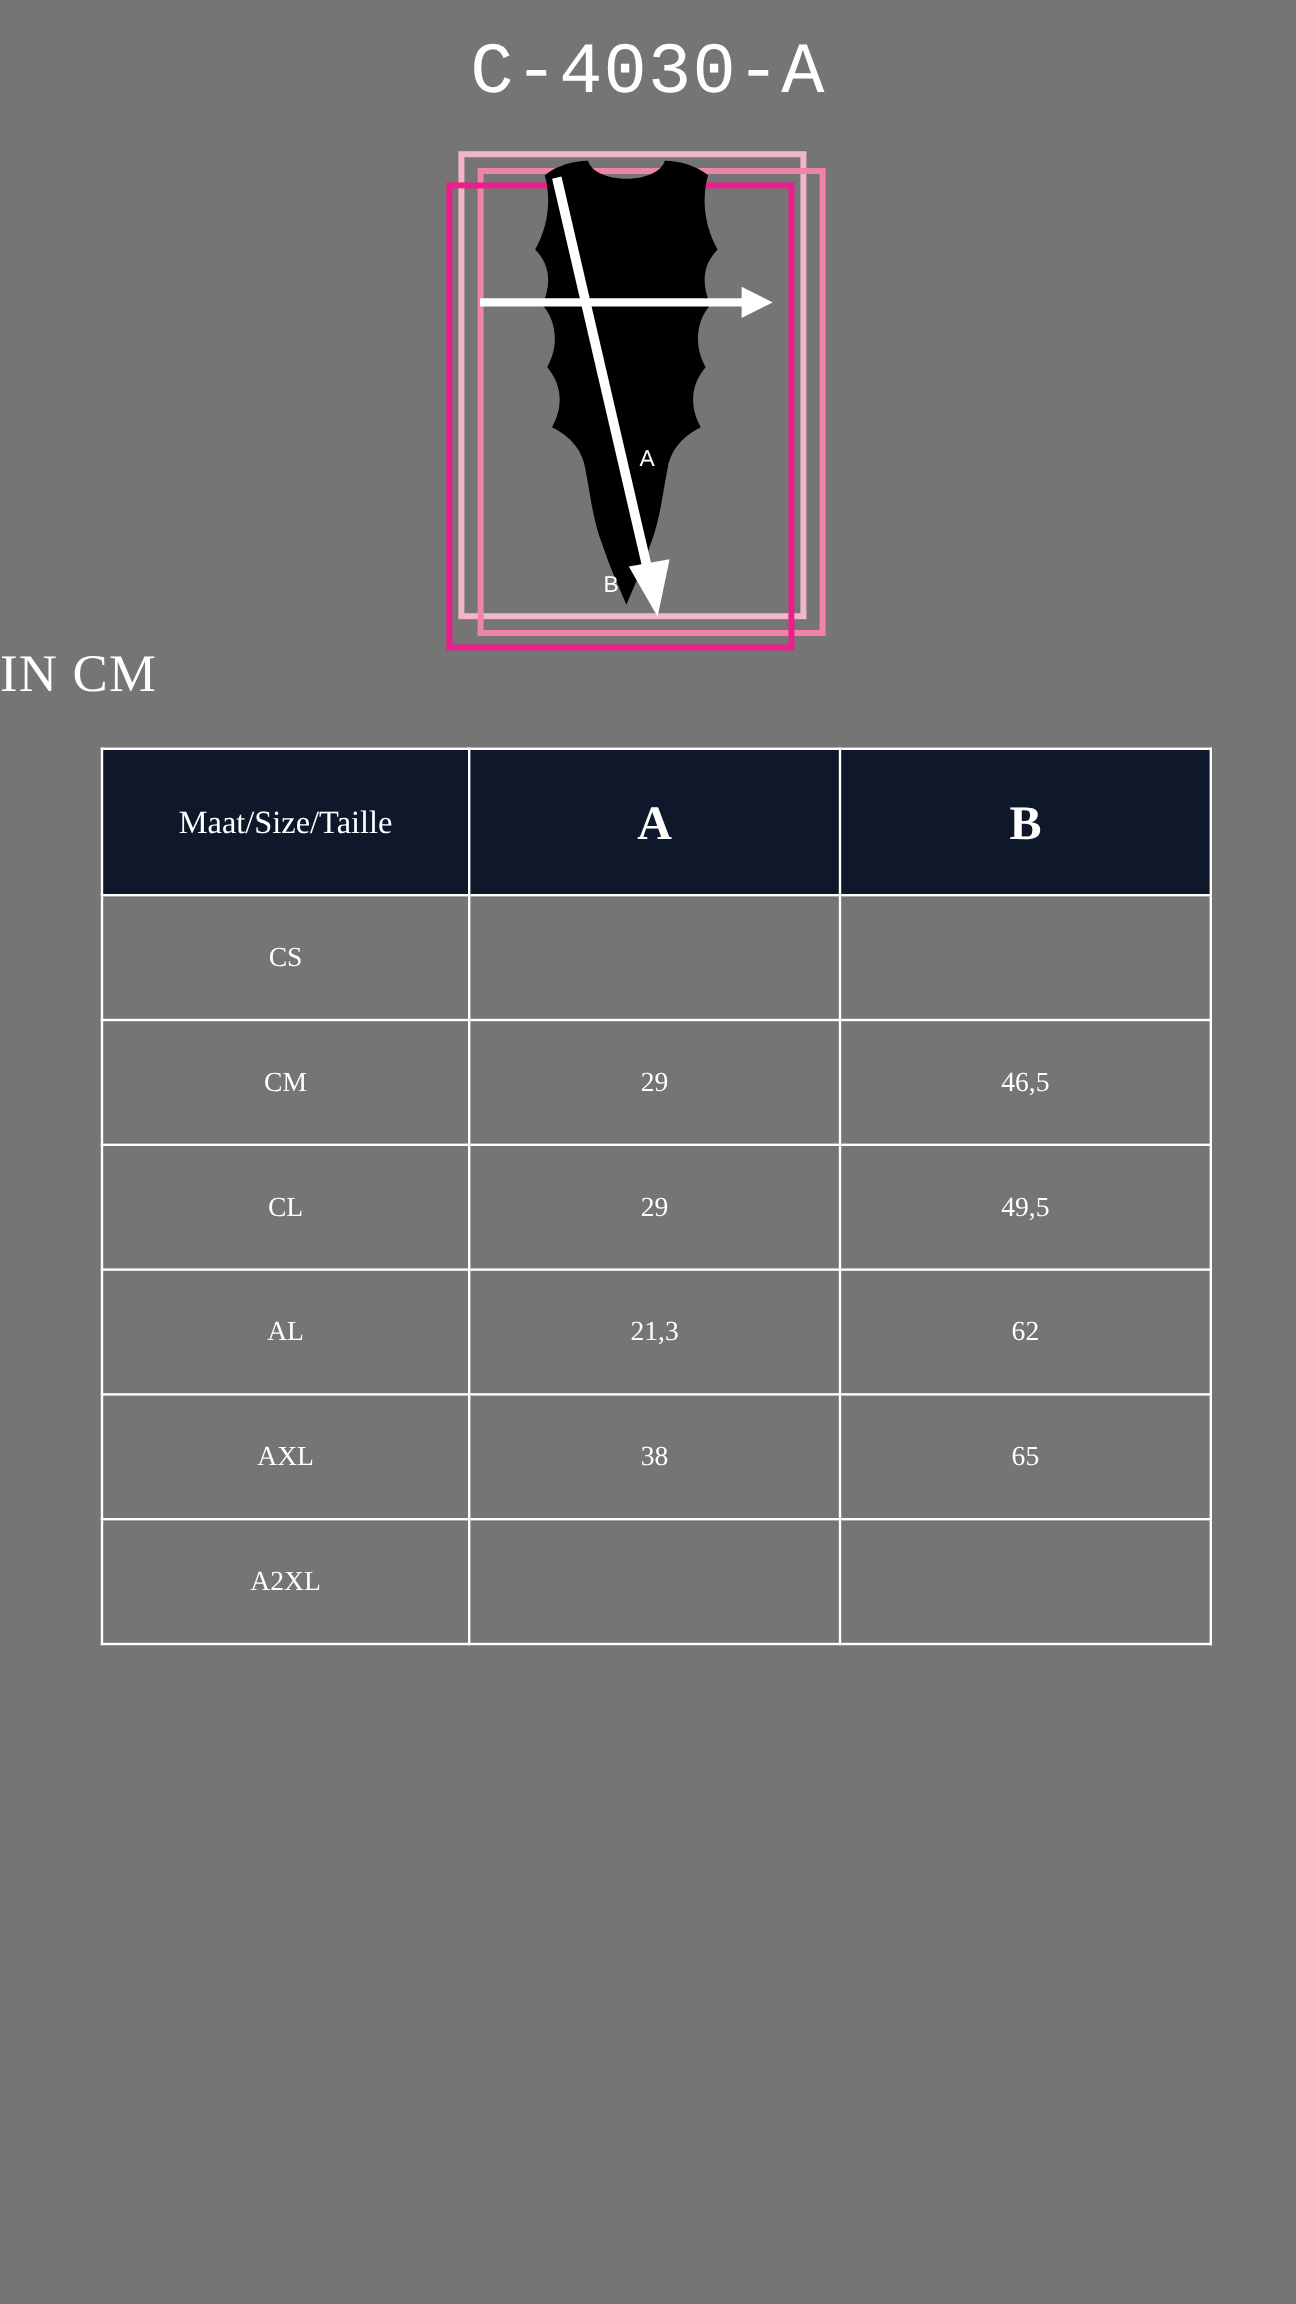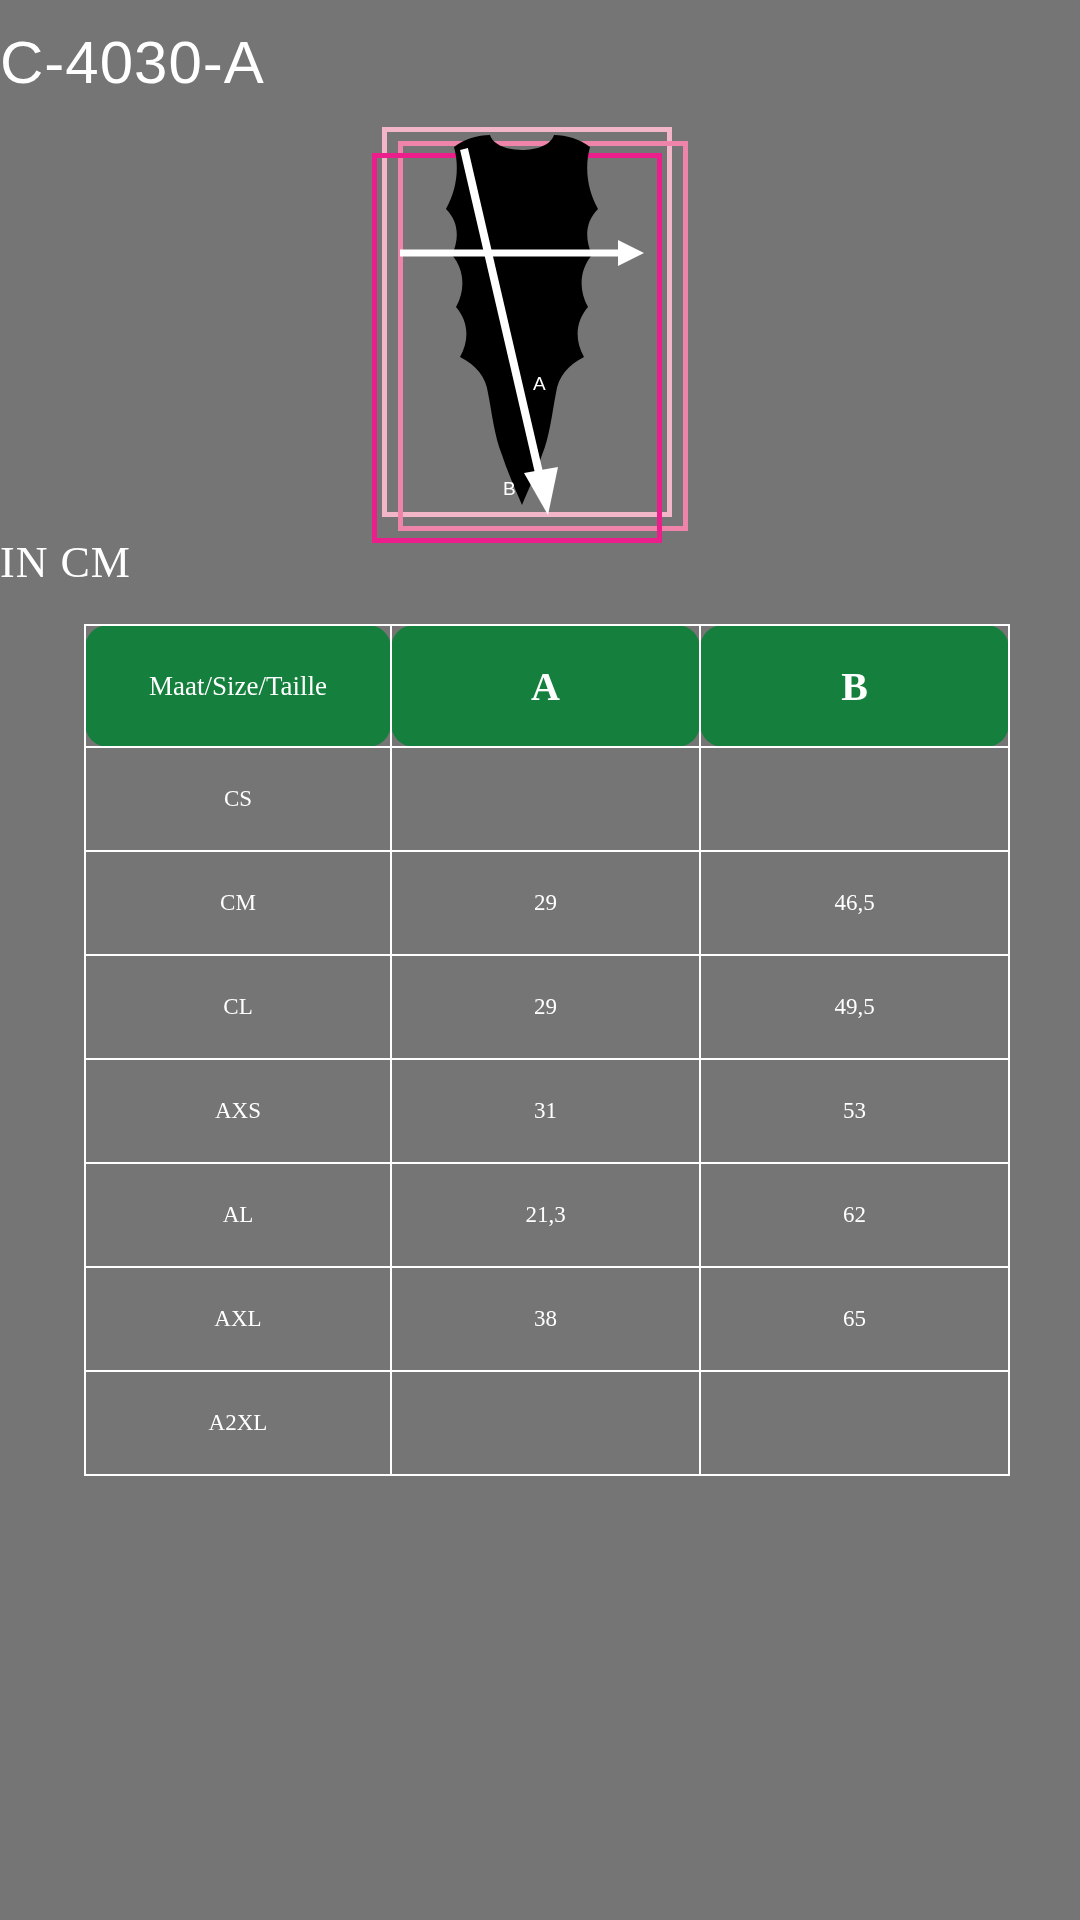--- a/index.html
+++ b/index.html
@@ -17,22 +17,22 @@
 
   .page {
     position: relative;
     width: 1080px;
     height: 1920px;
     box-sizing: border-box;
   }
 
   
   .title {
-    text-align: left;
-    font-family: Liberation Sans, sans-serif;
+    text-align: center;
+    font-family: Liberation Mono, monospace;
     font-size: 60px;
     letter-spacing: 1px;
     color: #ffffff;
     padding-top: 28px;
     font-weight: 400;
   }
 
   
   .illustration {
     position: relative;
@@ -101,24 +101,23 @@
     width: 912px;
     table-layout: fixed;
   }
   table.size-table th,
   table.size-table td {
     border: 2px solid #ffffff;
     text-align: center;
     color: #ffffff;
   }
   table.size-table thead th {
-    background: #15803d;
+    background: #0f172a;
     border-color: #ffffff;
     height: 118px;
-    border-radius: 23px;
   }
   th.col-size {
     font-family: "Liberation Serif", serif;
     font-size: 27px;
     font-weight: 400;
     width: 302px;
   }
   th.col-ab {
     font-family: "Liberation Serif", serif;
     font-size: 40px;
@@ -185,25 +184,20 @@
           <td>CM</td>
           <td>29</td>
           <td>46,5</td>
         </tr>
         <tr>
           <td>CL</td>
           <td>29</td>
           <td>49,5</td>
         </tr>
         <tr>
-          <td>AXS</td>
-          <td>31</td>
-          <td>53</td>
-        </tr>
-        <tr>
           <td>AL</td>
           <td>21,3</td>
           <td>62</td>
         </tr>
         <tr>
           <td>AXL</td>
           <td>38</td>
           <td>65</td>
         </tr>
         <tr>

